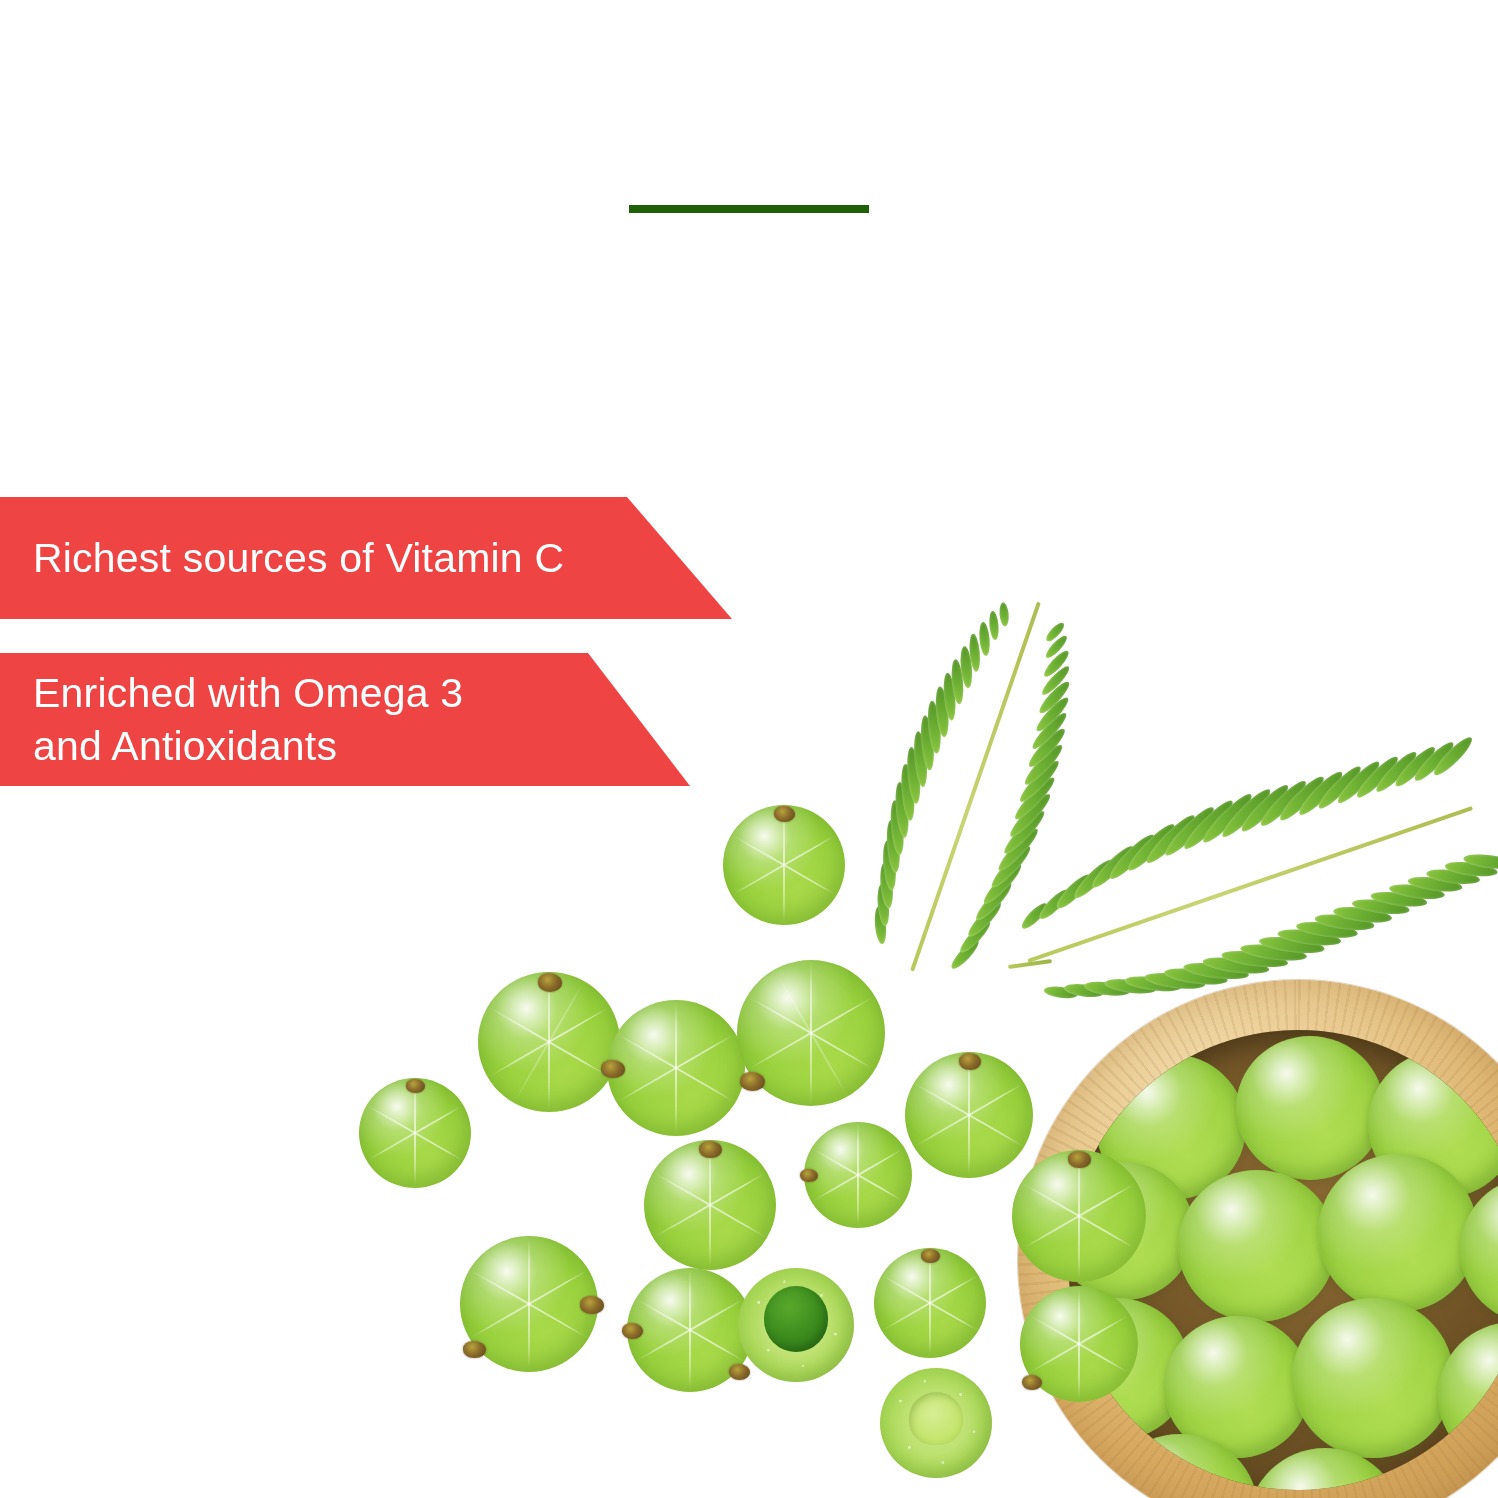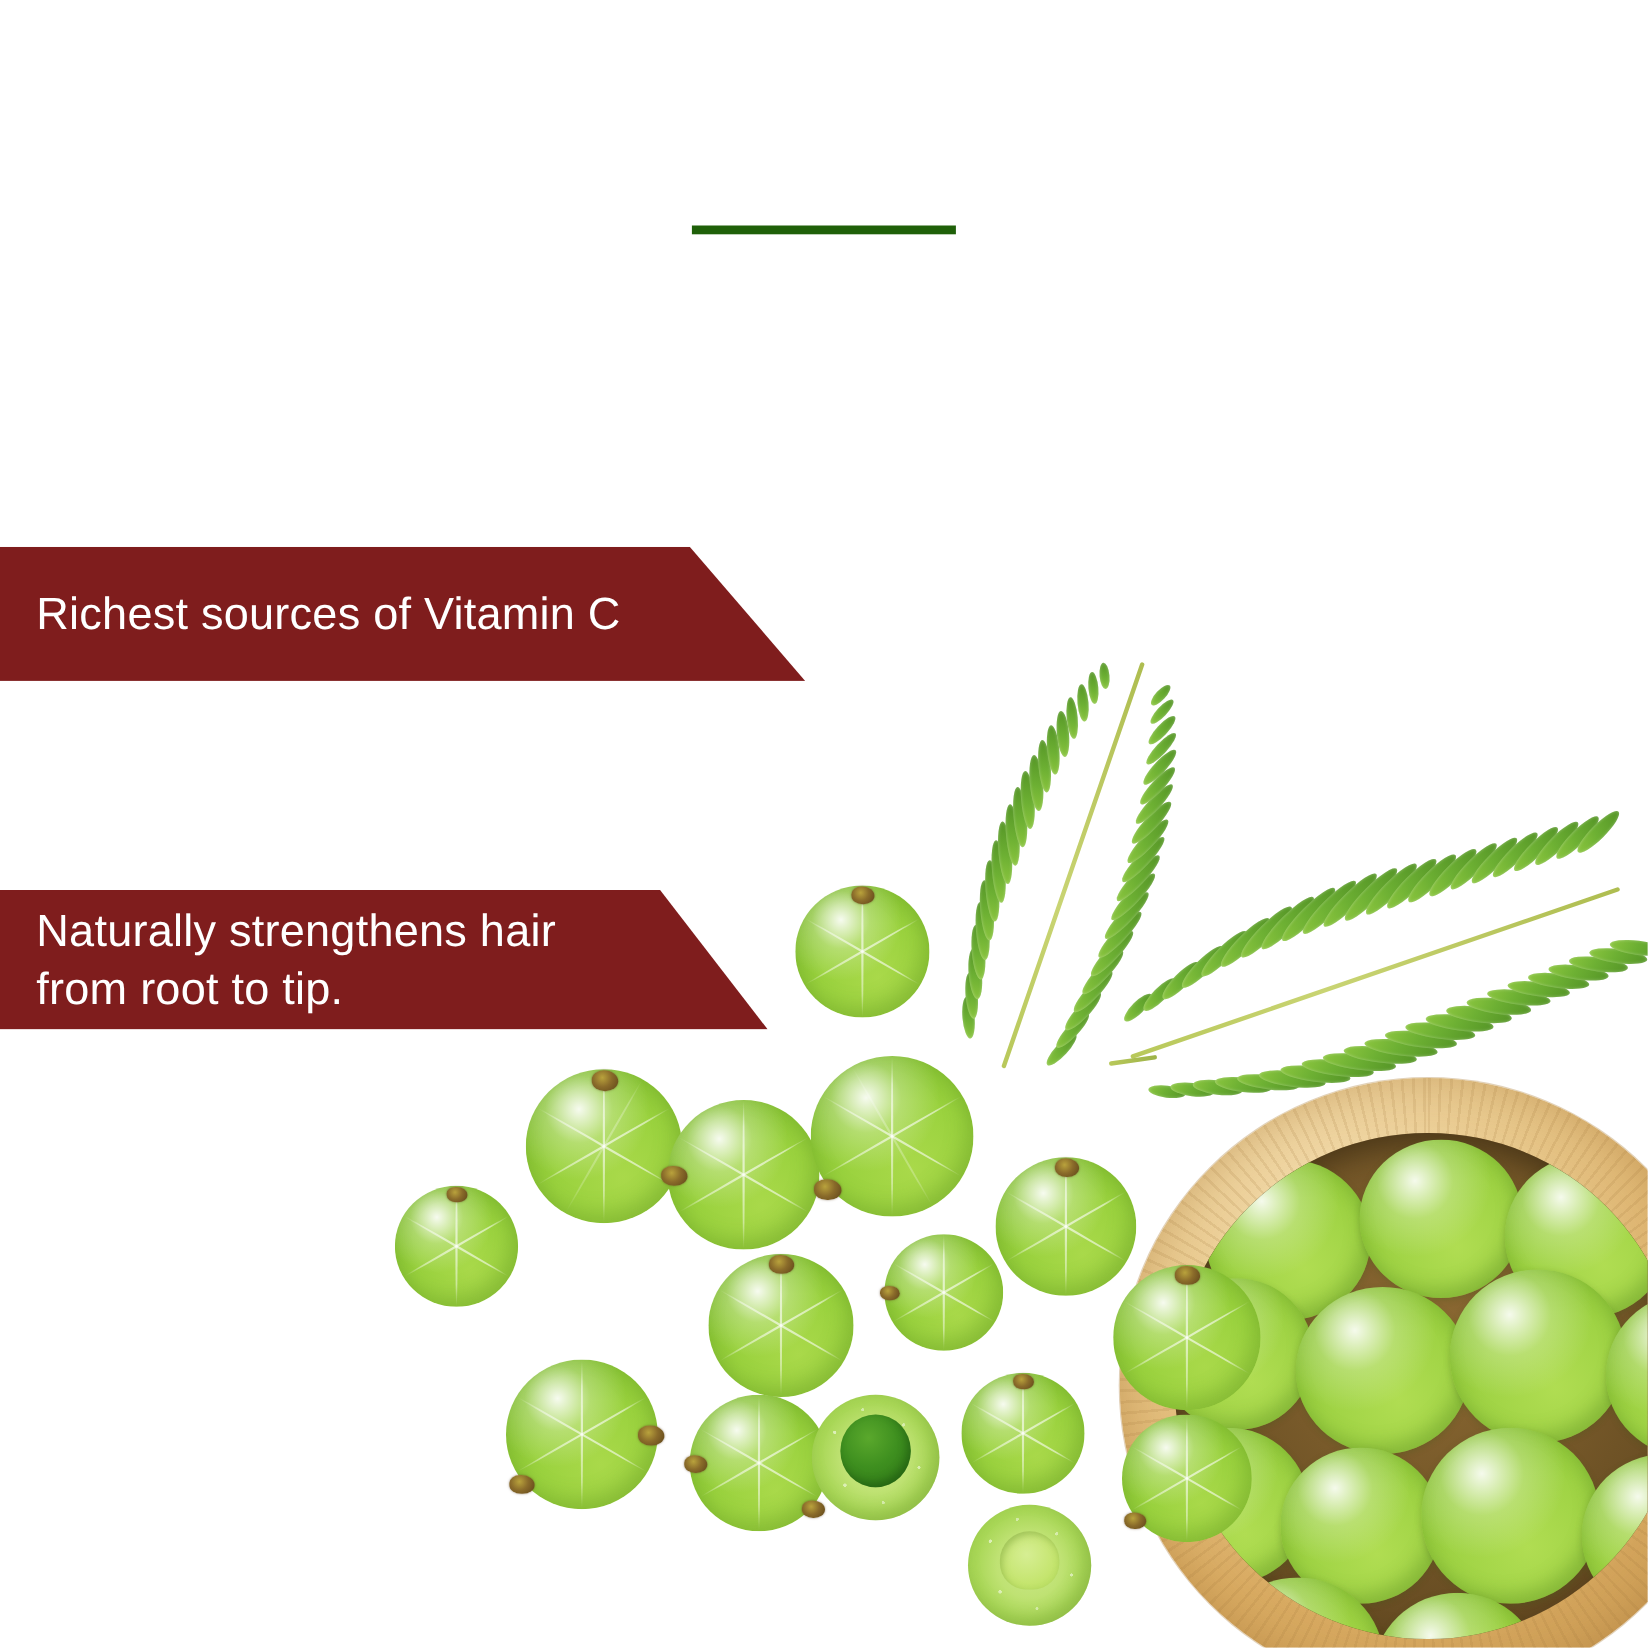--- a/index.html
+++ b/index.html
@@ -49,21 +49,21 @@
     font-weight: 700;
     color: #1f6009;
     line-height: 1.1;
     letter-spacing: -0.5px;
   }
 
   
   .banner {
     position: absolute;
     left: 0;
-    background: #7f1d1d;
+    background: #ef4444;
     display: flex;
     align-items: center;
     box-sizing: border-box;
     padding-left: 33px;
   }
   .banner .banner-text {
     color: #ffffff;
     font-family: "Liberation Sans", sans-serif;
     font-size: 41px;
     font-weight: 400;
@@ -478,19 +478,19 @@
     <div class="green-sprig" style="left:1008px; top:962px; width:44px; transform:rotate(-8deg);"></div>
   </div>
 
   <div class="header-rule"></div>
 
 
   <div class="banner banner-1">
     <span class="banner-text">Richest sources of Vitamin C</span>
   </div>
 
-
-  <div class="banner banner-3">
-    <span class="banner-text">Naturally strengthens hair
-from root to tip.</span>
+  <div class="banner banner-2">
+    <span class="banner-text">Enriched with Omega 3
+and Antioxidants</span>
   </div>
 
+
 </div>
 
 </body></html>

